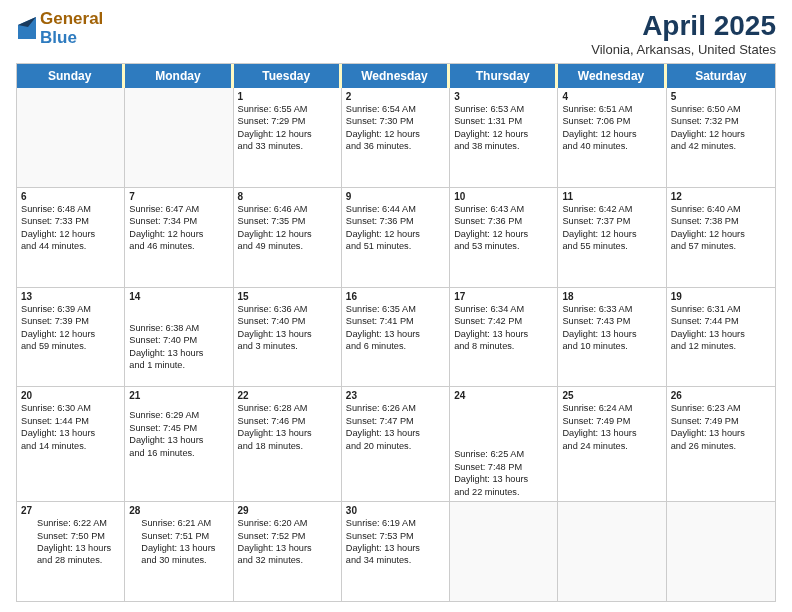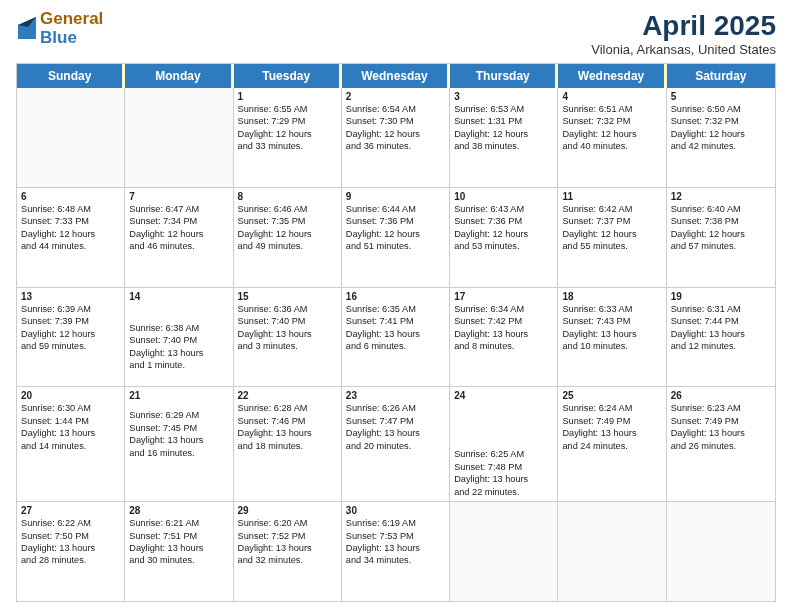--- a/index.html
+++ b/index.html
@@ -166,21 +166,21 @@
           <div class="cal-cell">
             <div class="day-num">3</div>
             <div class="sun-set" style="white-space: pre-line;">Sunrise: 6:53 AM
 Sunset: 1:31 PM
 Daylight: 12 hours
 and 38 minutes.</div>
           </div>
           <div class="cal-cell">
             <div class="day-num">4</div>
             <div class="sun-set" style="white-space: pre-line;">Sunrise: 6:51 AM
-Sunset: 7:32 PM
+Sunset: 7:06 PM
 Daylight: 12 hours
 and 40 minutes.</div>
           </div>
           <div class="cal-cell">
             <div class="day-num">5</div>
             <div class="sun-set" style="white-space: pre-line;">Sunrise: 6:50 AM
 Sunset: 7:32 PM
 Daylight: 12 hours
 and 42 minutes.</div>
           </div>
@@ -334,28 +334,28 @@
             <div class="day-num">26</div>
             <div class="sun-set" style="white-space: pre-line;">Sunrise: 6:23 AM
 Sunset: 7:49 PM
 Daylight: 13 hours
 and 26 minutes.</div>
           </div>
         </div>
         <div class="cal-row">
           <div class="cal-cell">
             <div class="day-num">27</div>
-            <div class="sun-set" style="white-space: pre-line;">Sunrise: 6:22 AM
+            <div class="sun-set" style="white-space: pre-line; margin-left: 16px;">Sunrise: 6:22 AM
 Sunset: 7:50 PM
 Daylight: 13 hours
 and 28 minutes.</div>
           </div>
           <div class="cal-cell">
             <div class="day-num">28</div>
-            <div class="sun-set" style="white-space: pre-line;">Sunrise: 6:21 AM
+            <div class="sun-set" style="white-space: pre-line; margin-left: 12px;">Sunrise: 6:21 AM
 Sunset: 7:51 PM
 Daylight: 13 hours
 and 30 minutes.</div>
           </div>
           <div class="cal-cell">
             <div class="day-num">29</div>
             <div class="sun-set" style="white-space: pre-line;">Sunrise: 6:20 AM
 Sunset: 7:52 PM
 Daylight: 13 hours
 and 32 minutes.</div>

